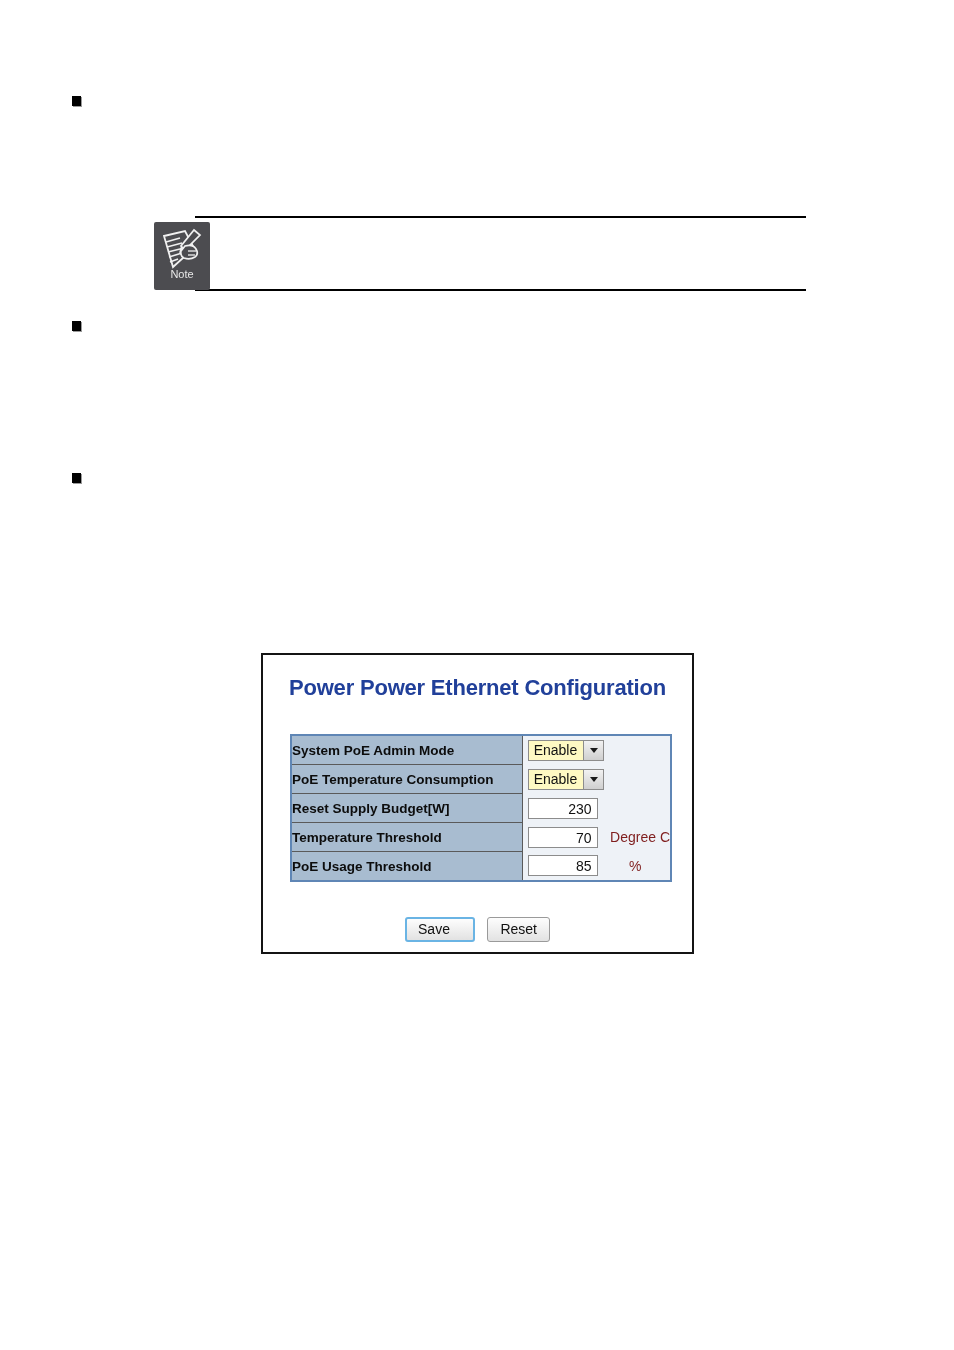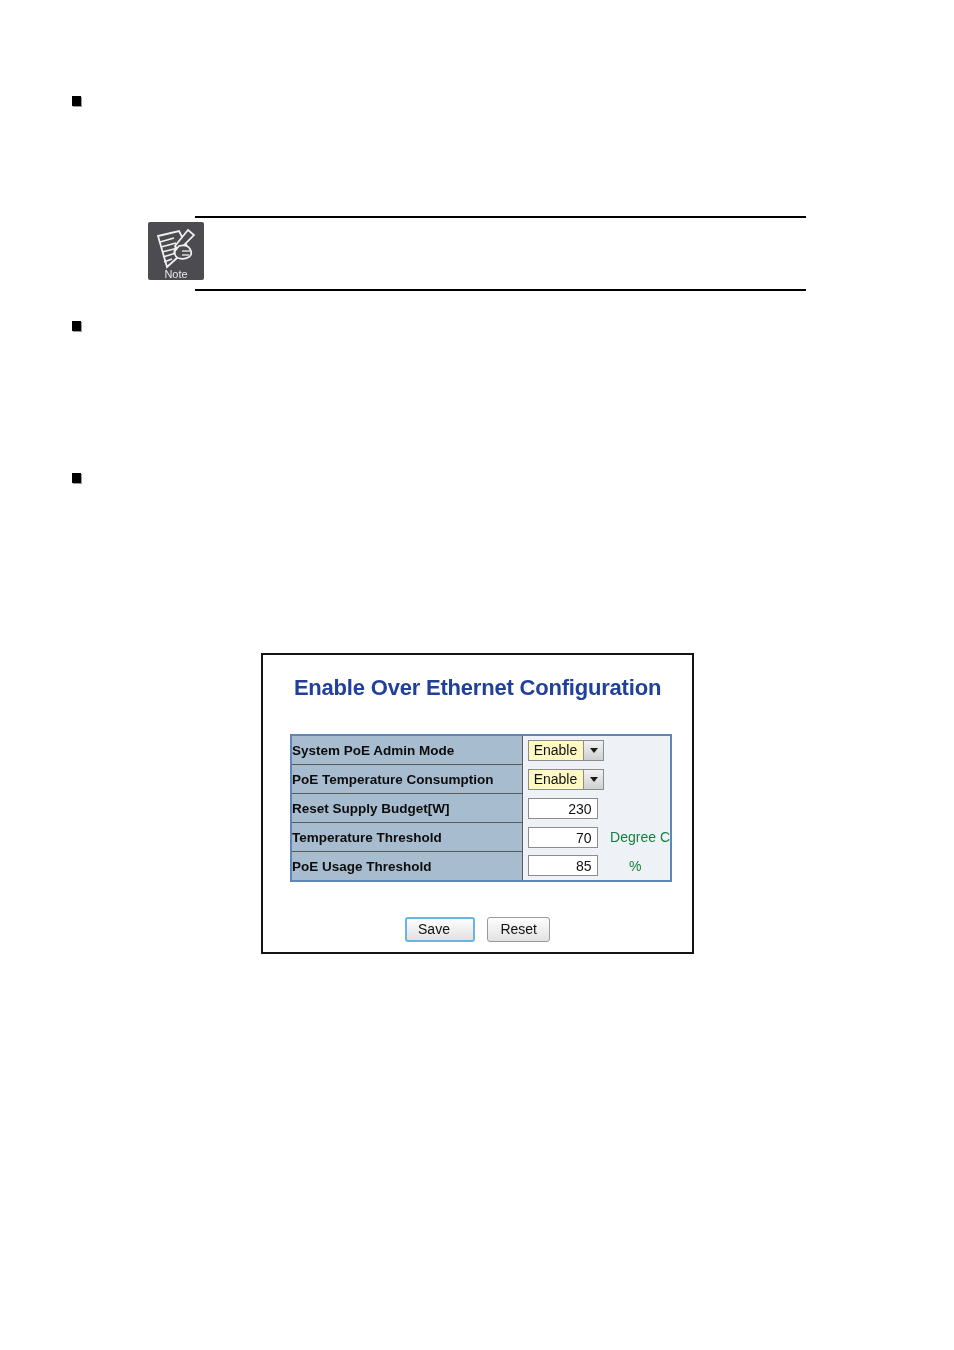--- a/index.html
+++ b/index.html
@@ -30,24 +30,24 @@
   
   #note-callout {
     position: absolute;
     left: 140px;
     top: 216px;
     width: 666px;
     height: 72px;
   }
   #note-icon {
     position: absolute;
-    left: 8px;
+    left: 14px;
     top: 6px;
     width: 56px;
-    height: 58px;
+    height: 68px;
     background: #4c4c50;
     border-radius: 2px;
   }
   #note-icon svg { display: block; }
   #note-rule-box {
     position: absolute;
     left: 55px;
     top: 0px;
     right: 0;
     height: 71px;
@@ -154,21 +154,21 @@
     text-align: right;
     padding-right: 5px;
     font-size: 14px;
     color: #111111;
     box-sizing: border-box;
     vertical-align: middle;
   }
   .unit {
     display: inline-block;
     font-size: 14px;
-    color: #15803d;
+    color: #7f1d1d;
     vertical-align: middle;
     padding-left: 8px;
   }
   .unit.pct { padding-left: 27px; }
 
   
   #poe-buttons {
     position: absolute;
     left: 0;
     right: 0;
@@ -218,21 +218,21 @@
       <path d="M34 29 h8" stroke="#f0f0f0" stroke-width="1.3"></path>
       <path d="M34 33 h7" stroke="#f0f0f0" stroke-width="1.3"></path>
 
       <text x="28" y="56" text-anchor="middle" fill="#e8e8e8" font-family="Liberation Sans, sans-serif" font-size="11">Note</text>
     </svg>
   </div>
 </div>
 
 <div id="poe-panel">
 
-  <div id="poe-title">Enable Over Ethernet Configuration</div>
+  <div id="poe-title">Power Power Ethernet Configuration</div>
 
   <table id="poe-table">
     <tbody>
 
       <tr>
         <td class="lbl-cell">System PoE Admin Mode</td>
         <td class="val-cell">
           <span class="sel">
             <span class="sel-text">Enable</span>
             <span class="sel-arrow">

